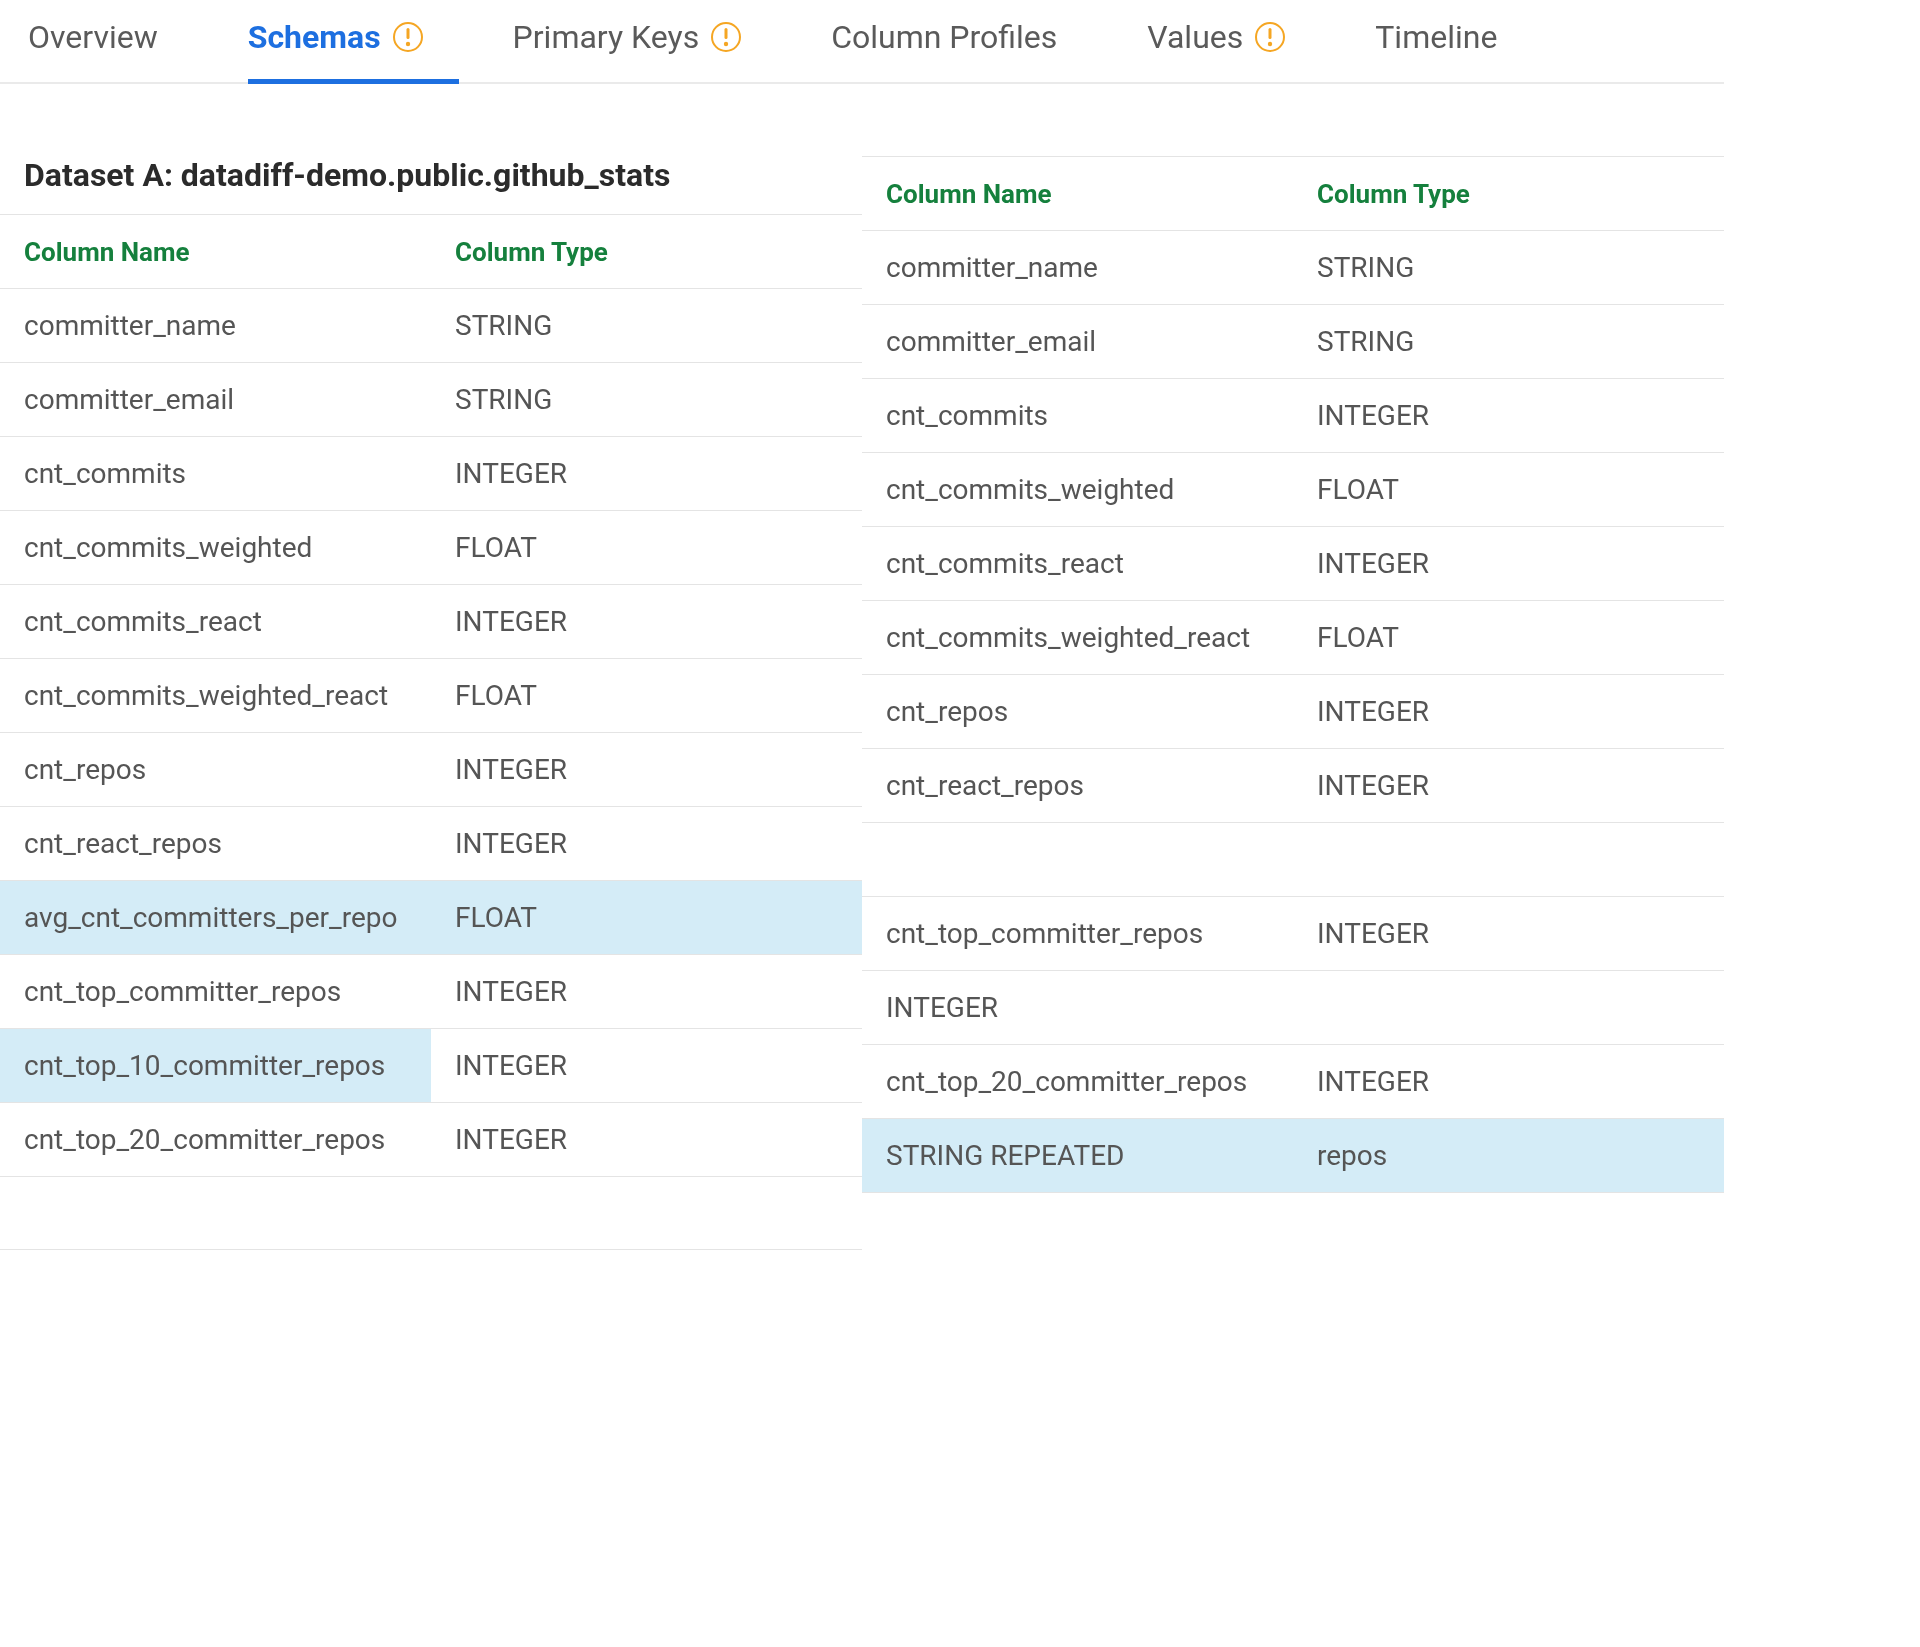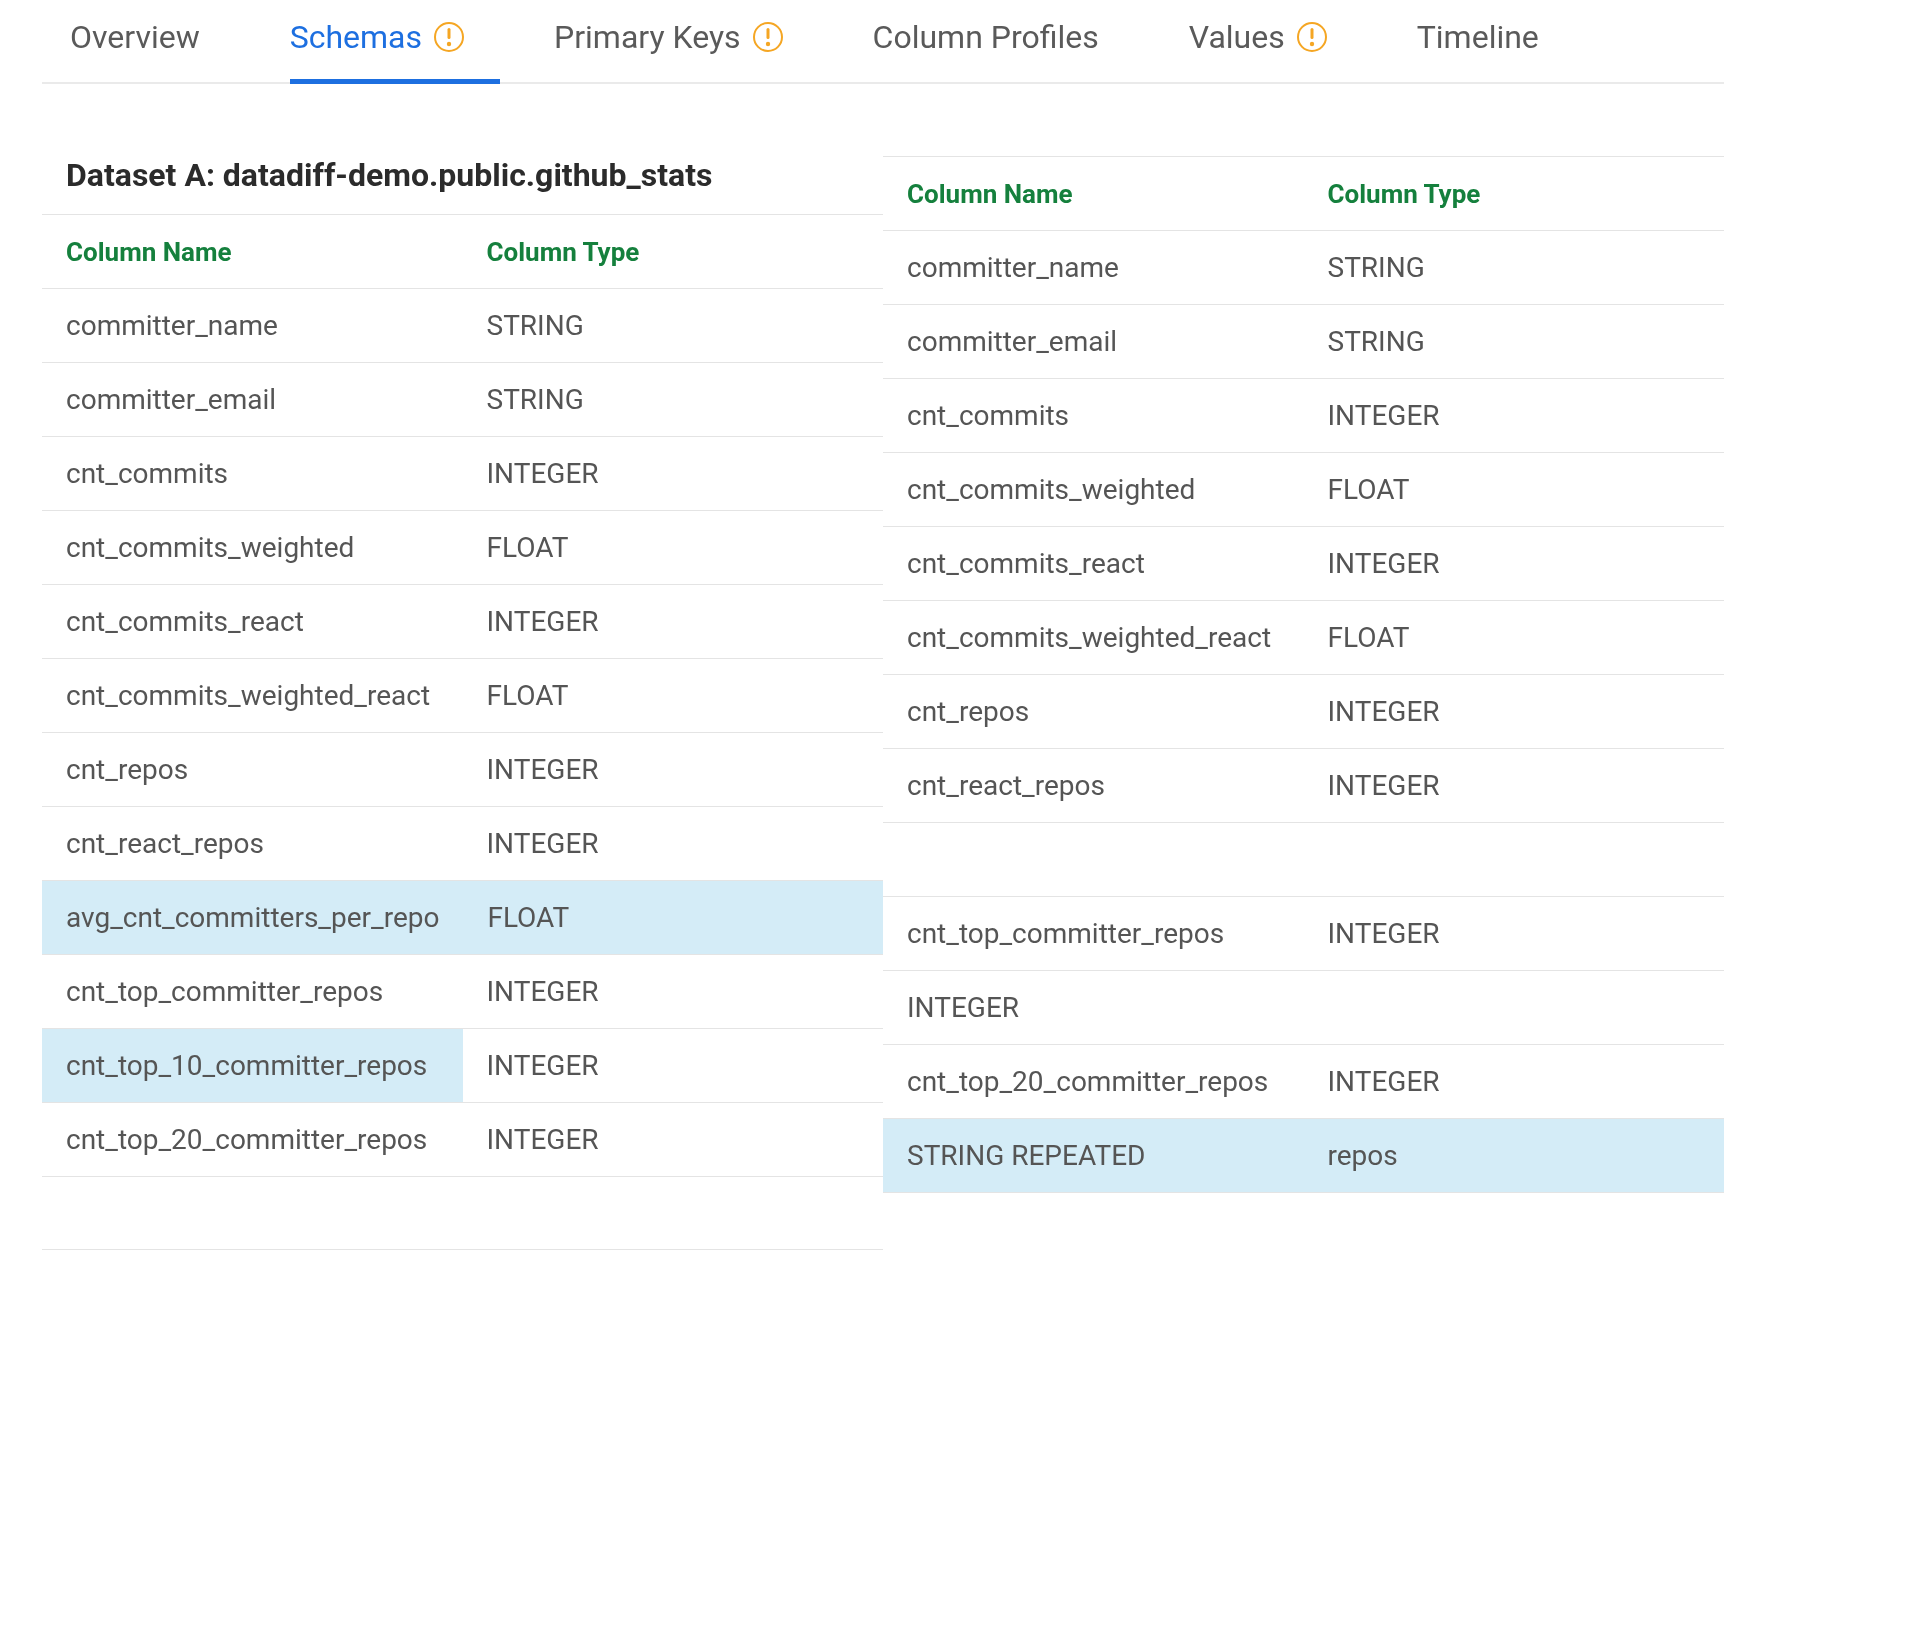--- a/index.html
+++ b/index.html
@@ -3,21 +3,21 @@
 <meta charset="utf-8">
 <style>
   * { box-sizing: border-box; margin: 0; padding: 0; }
   body {
     font-family: "Segoe UI", -apple-system, BlinkMacSystemFont, Roboto, Arial, sans-serif;
     background: #ffffff;
     color: #333;
     width: 1920px;
     padding: 0;
   }
-  .wrap { width: 1724px; padding-left: 42px; }
+  .wrap { width: 1724px; }
 
   
   .tabs {
     display: flex;
     align-items: center;
     gap: 90px;
     padding: 18px 28px 0 28px;
     border-bottom: 2px solid #eaeaea;
     font-size: 32px;
   }
@@ -25,20 +25,21 @@
     display: flex;
     align-items: center;
     gap: 12px;
     color: #5a5a5a;
     padding-bottom: 26px;
     cursor: pointer;
     position: relative;
   }
   .tab.active {
     color: #1d6fe0;
+    font-weight: bold;
   }
   .tab.active::after {
     content: "";
     position: absolute;
     left: 0; right: -36px; bottom: -2px;
     height: 5px;
     background: #1d6fe0;
   }
   .warn-icon {
     width: 30px; height: 30px;

